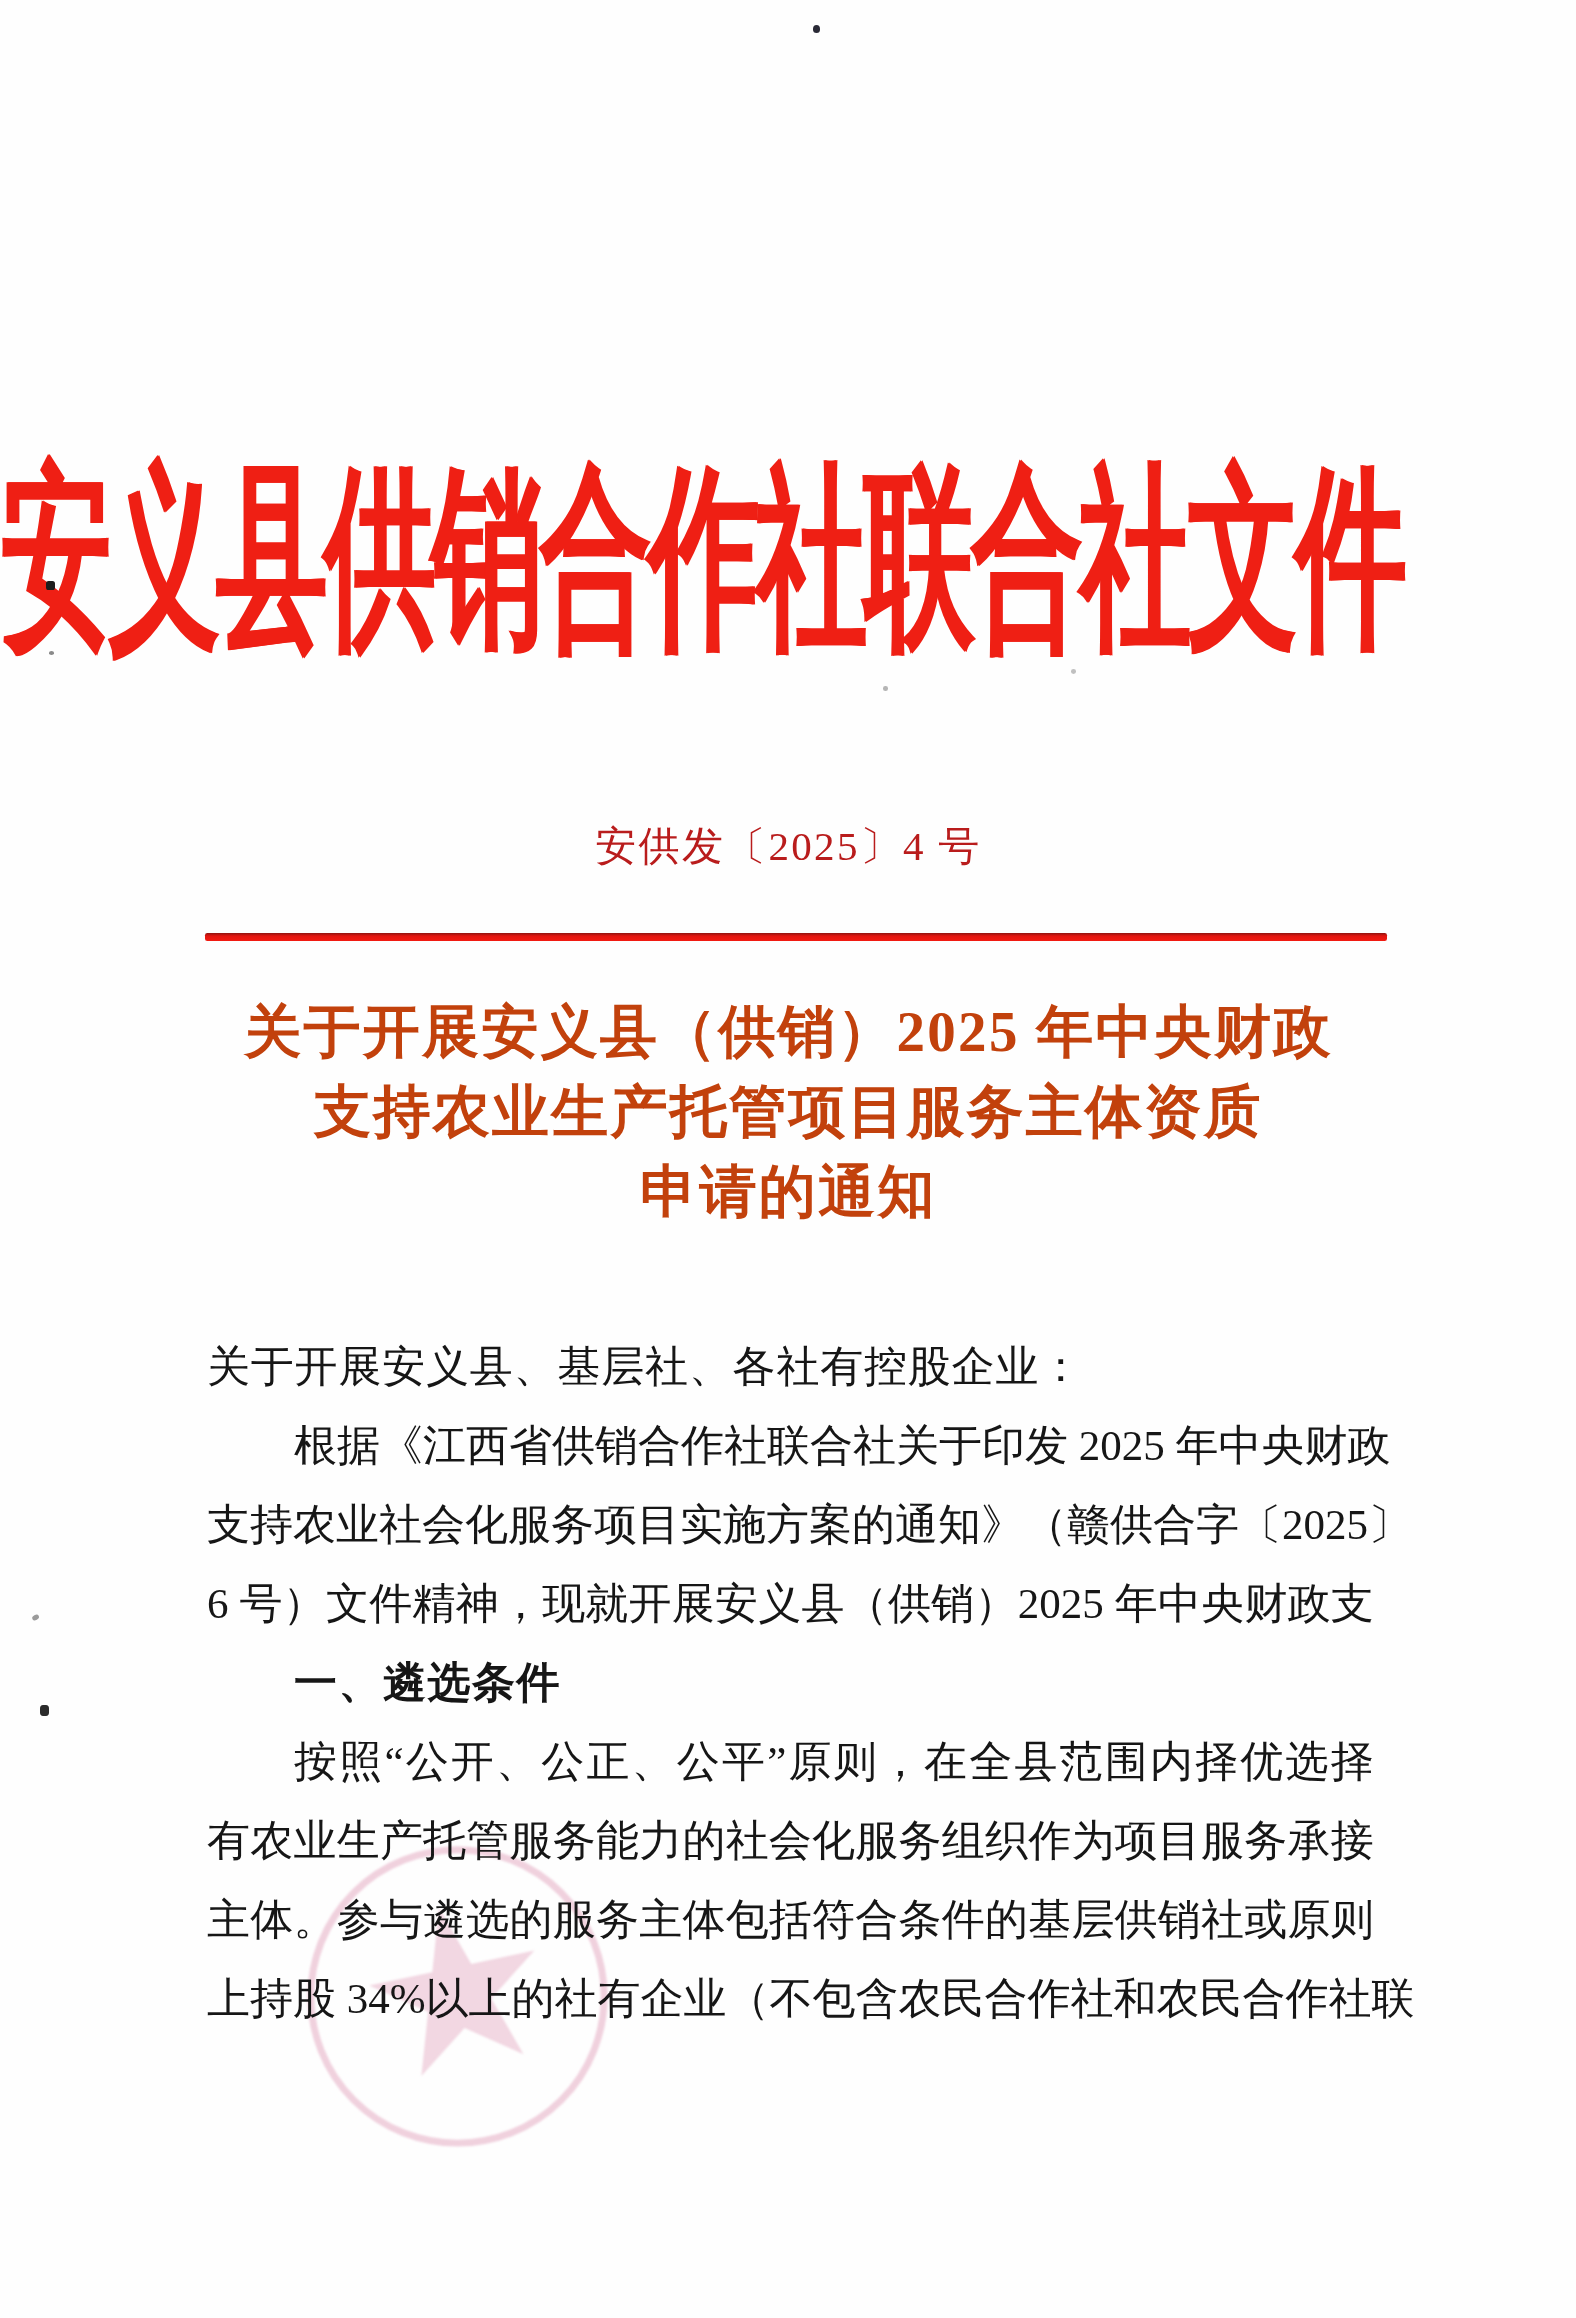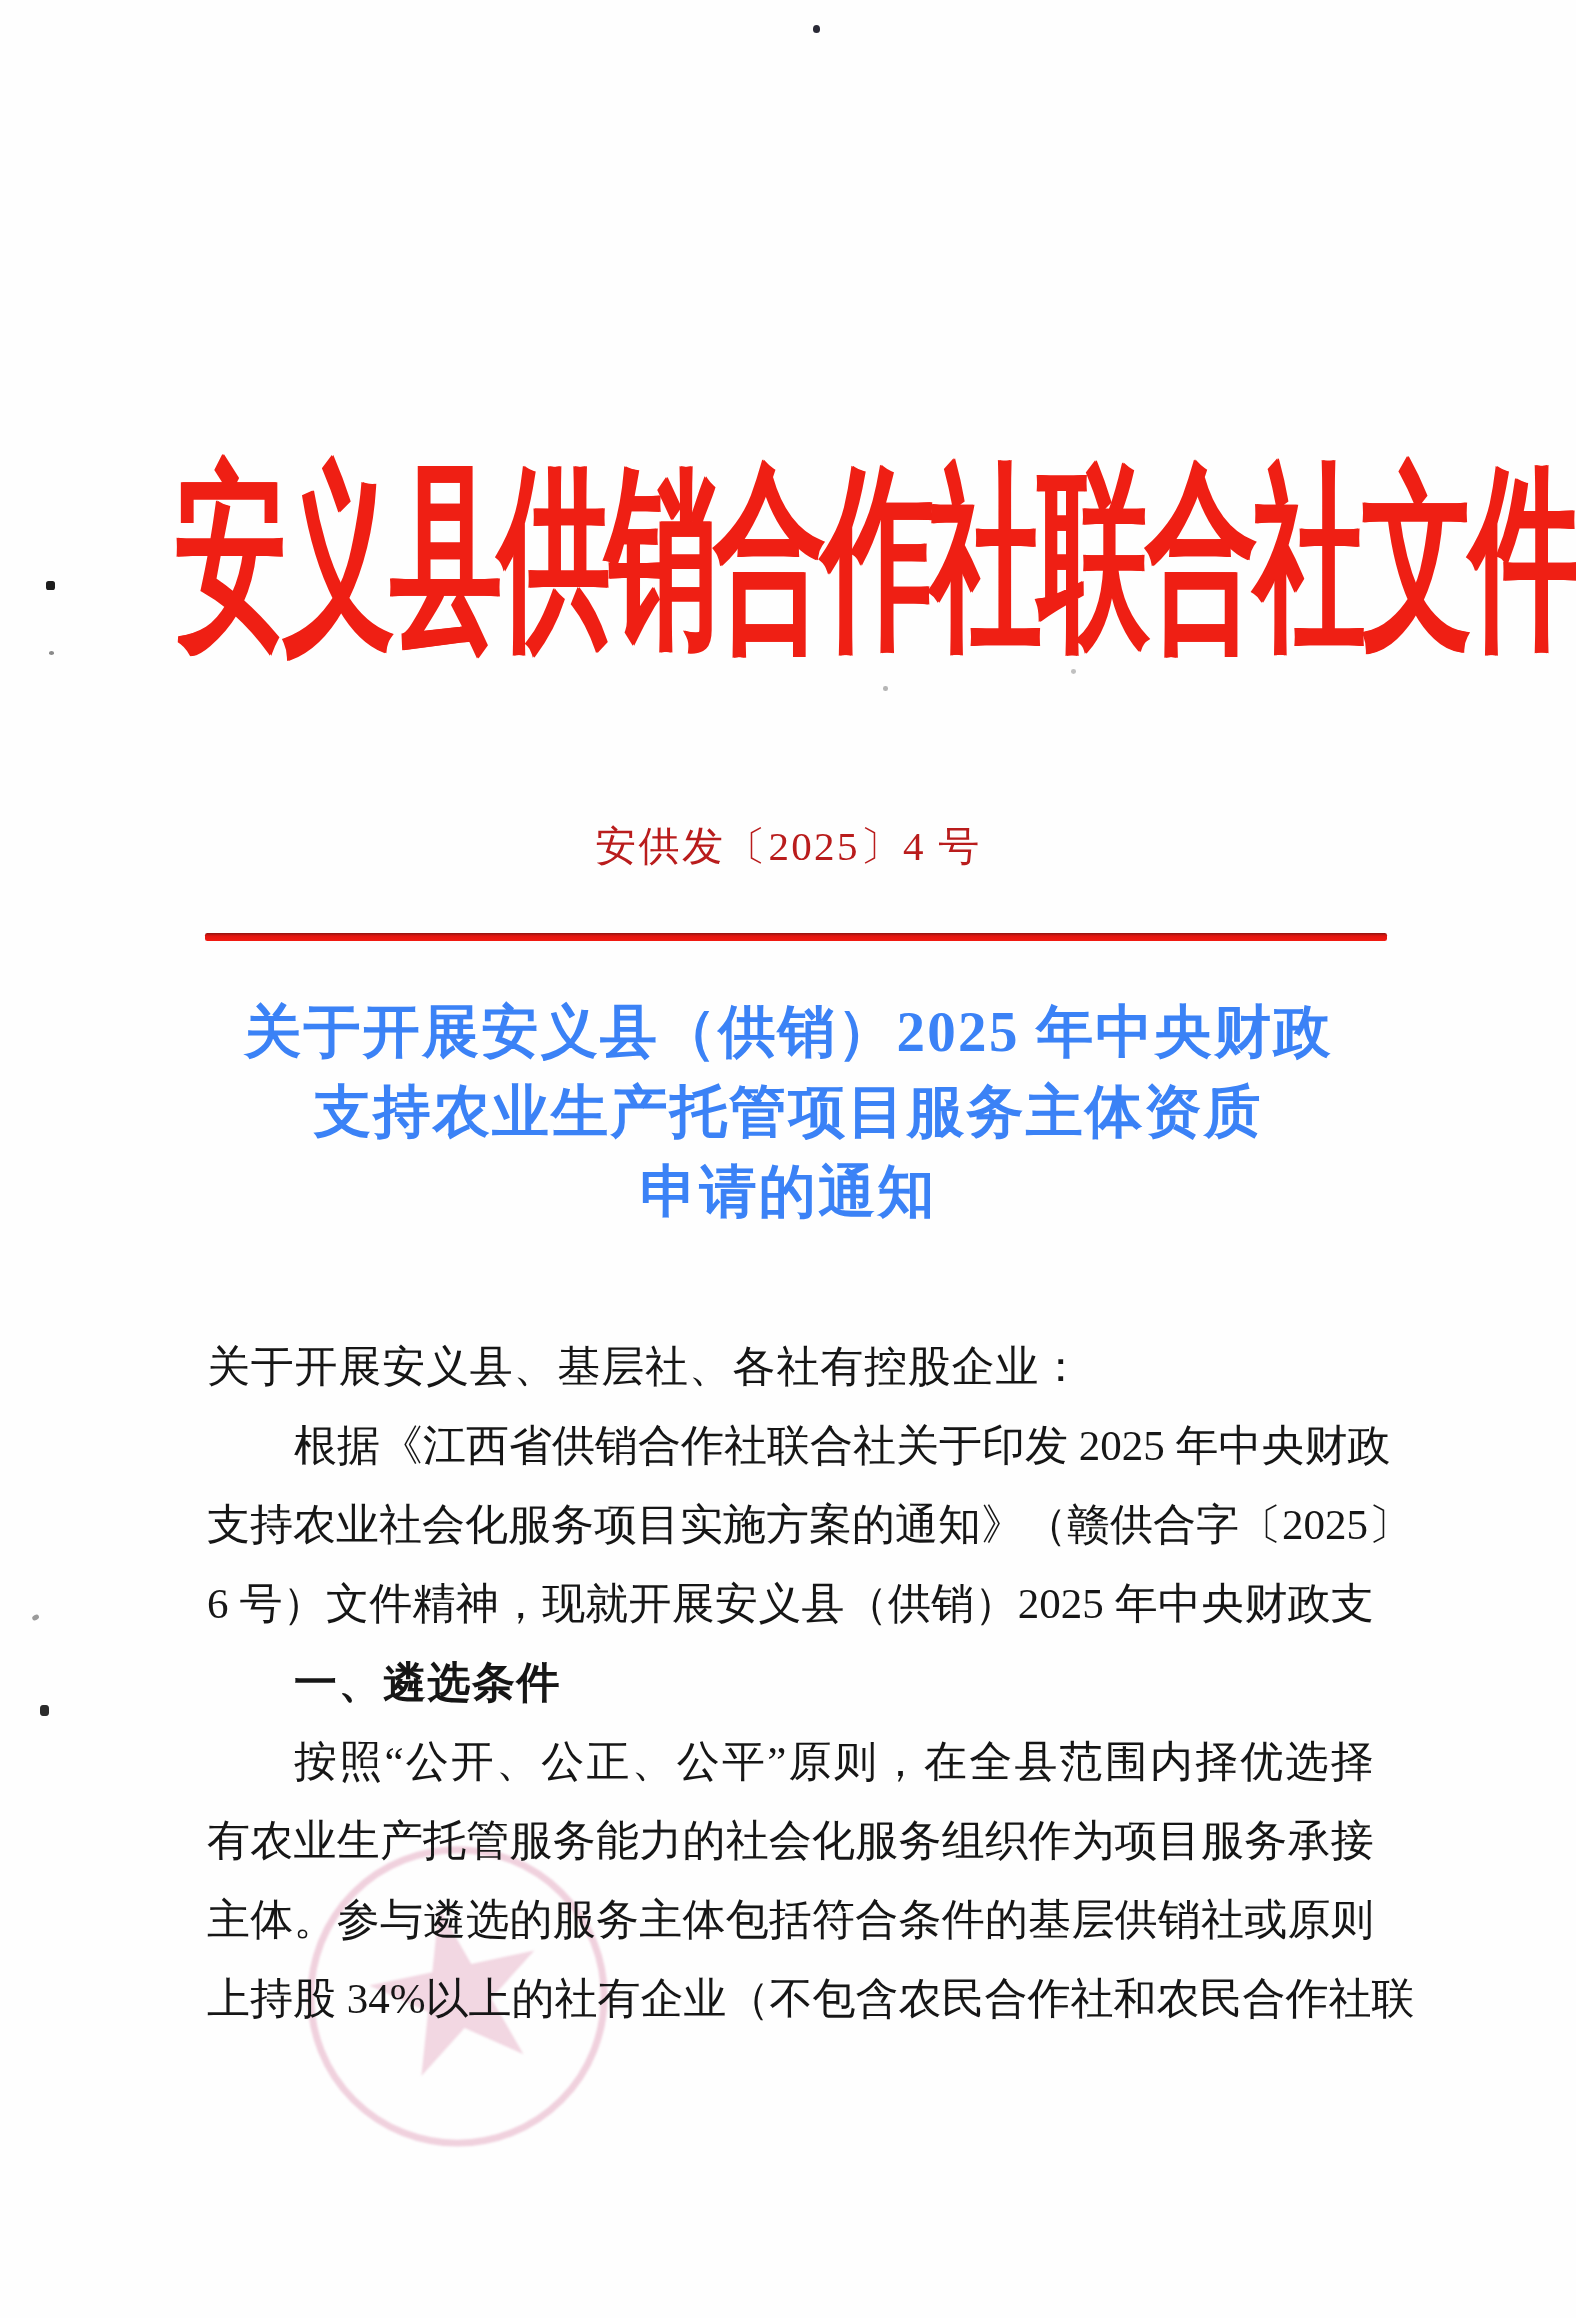--- a/index.html
+++ b/index.html
@@ -2,42 +2,42 @@
 <html style="font-size:12.4px"><head>
 <meta charset="utf-8">
 <style>
   html,body{margin:0;padding:0;background:#888;}
   .page{
     position:relative; width:1577px; height:2319px; margin:0 auto;
     background:#fefefe; overflow:hidden;
     font-family:"Liberation Serif","DejaVu Serif",serif; color:#161616;
   }
   
-  .letterhead{position:absolute; top:461px; left:0; width:100%; height:197px; text-align:right;}
+  .letterhead{position:absolute; top:461px; left:0; width:100%; height:197px; text-align:left;}
   .letterhead-inner{
     display:inline-block; white-space:nowrap; line-height:197px;
     font-size:111px; font-weight:900; letter-spacing:-3.1px;
     color:#ef1f14; transform:scaleY(1.78); transform-origin:50% 50%;
     text-shadow:1.5px 0 0 #ef1f14;
   }
   
   .doc-no{
     position:absolute; top:822px; left:0; width:100%; height:49px; line-height:49px;
     text-align:center; font-size:41px; letter-spacing:2.3px; color:#b91c1c;
   }
   
   .rule{
     position:absolute; left:205px; top:933px; width:1182px; height:7.7px;
     background:linear-gradient(180deg,#8f1410 0%,#e2150f 38%,#f21b12 100%);
     border-radius:2.3px;
   }
   
   .subject{
     position:absolute; top:992px; left:0; width:100%;
-    text-align:center; font-weight:900; font-size:57px; letter-spacing:2.3px; color:#3b82f6;
+    text-align:center; font-weight:900; font-size:57px; letter-spacing:2.3px; color:#c2410c;
   }
   .sline{height:80px; line-height:80px; white-space:nowrap;}
   
   .body{position:absolute; left:207px; top:1327px; width:1167px; font-size:43px; z-index:2;}
   .bl{height:79px;}
   .pl{line-height:79px; white-space:nowrap; letter-spacing:0.8px;}
   .jl{display:flex; justify-content:space-between; align-items:center;}
   .jl span{display:inline-block; white-space:pre;}
   .indent{padding-left:87px;}
   .bold{font-family:"Liberation Sans","DejaVu Sans",sans-serif; font-weight:700; font-size:43px; letter-spacing:1.5px;}

